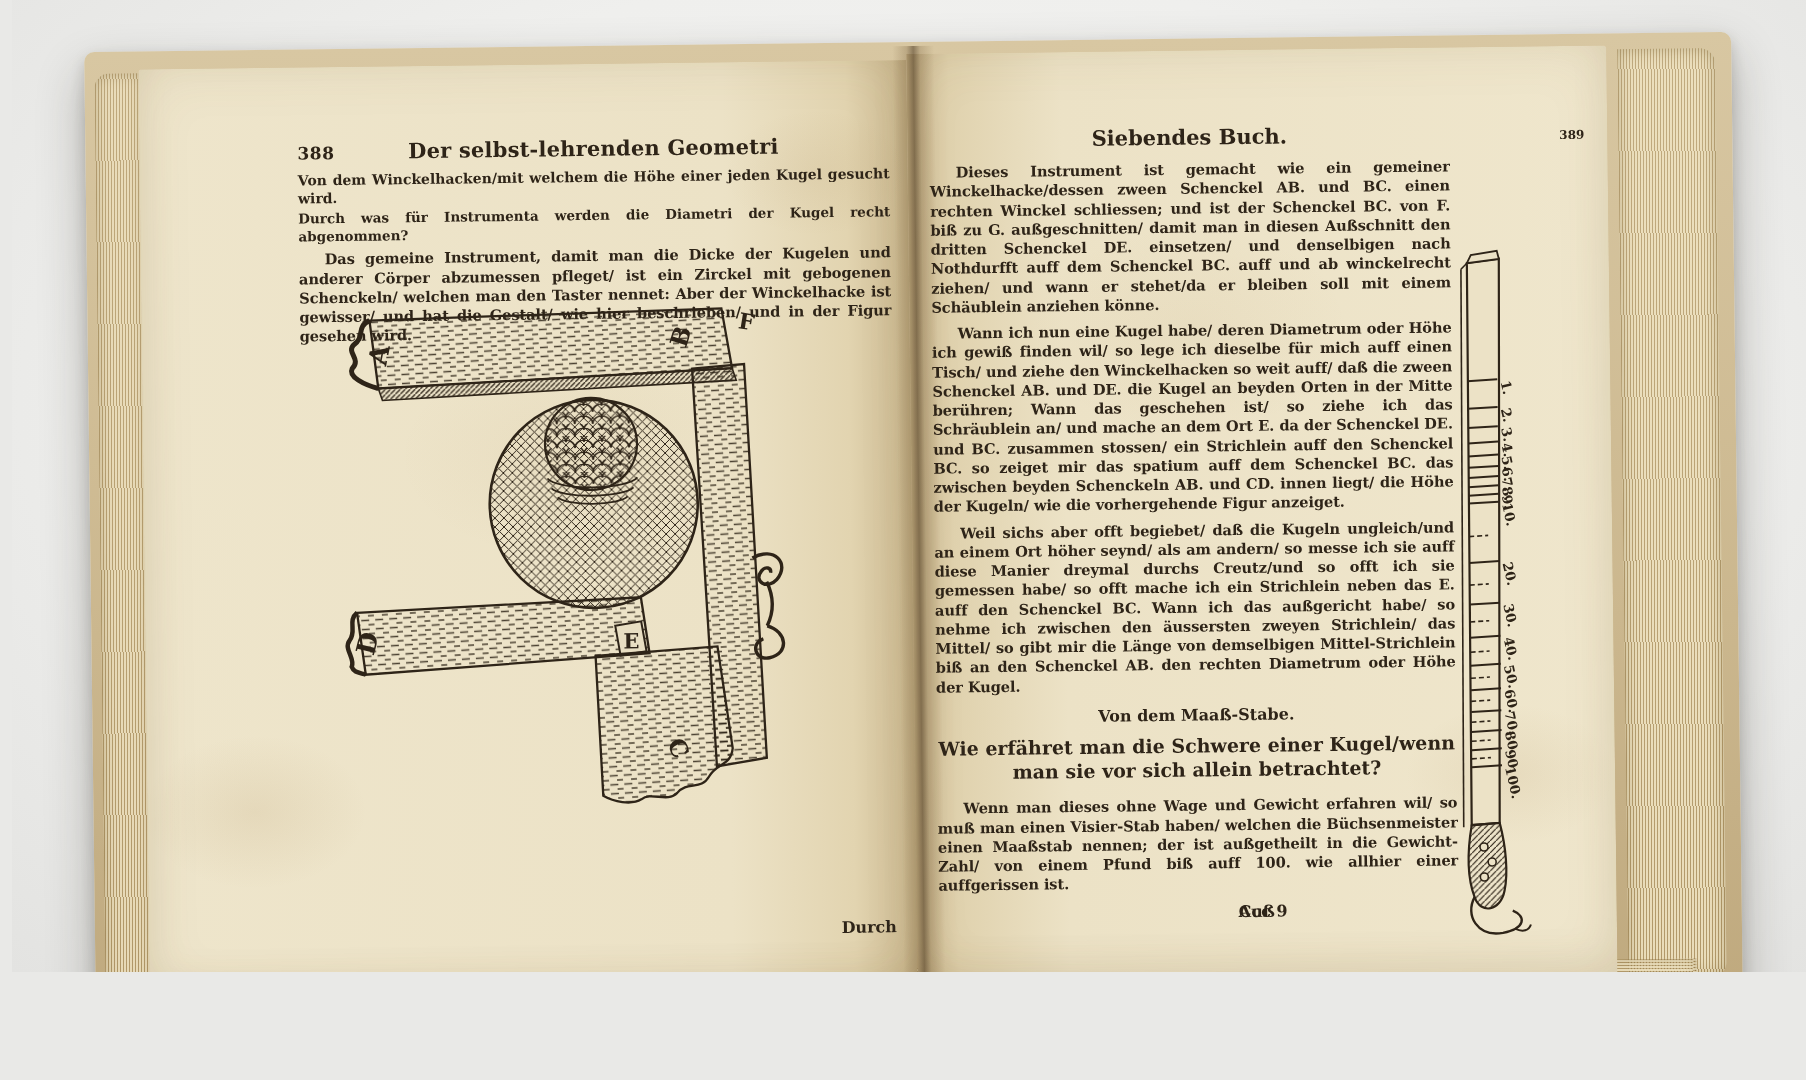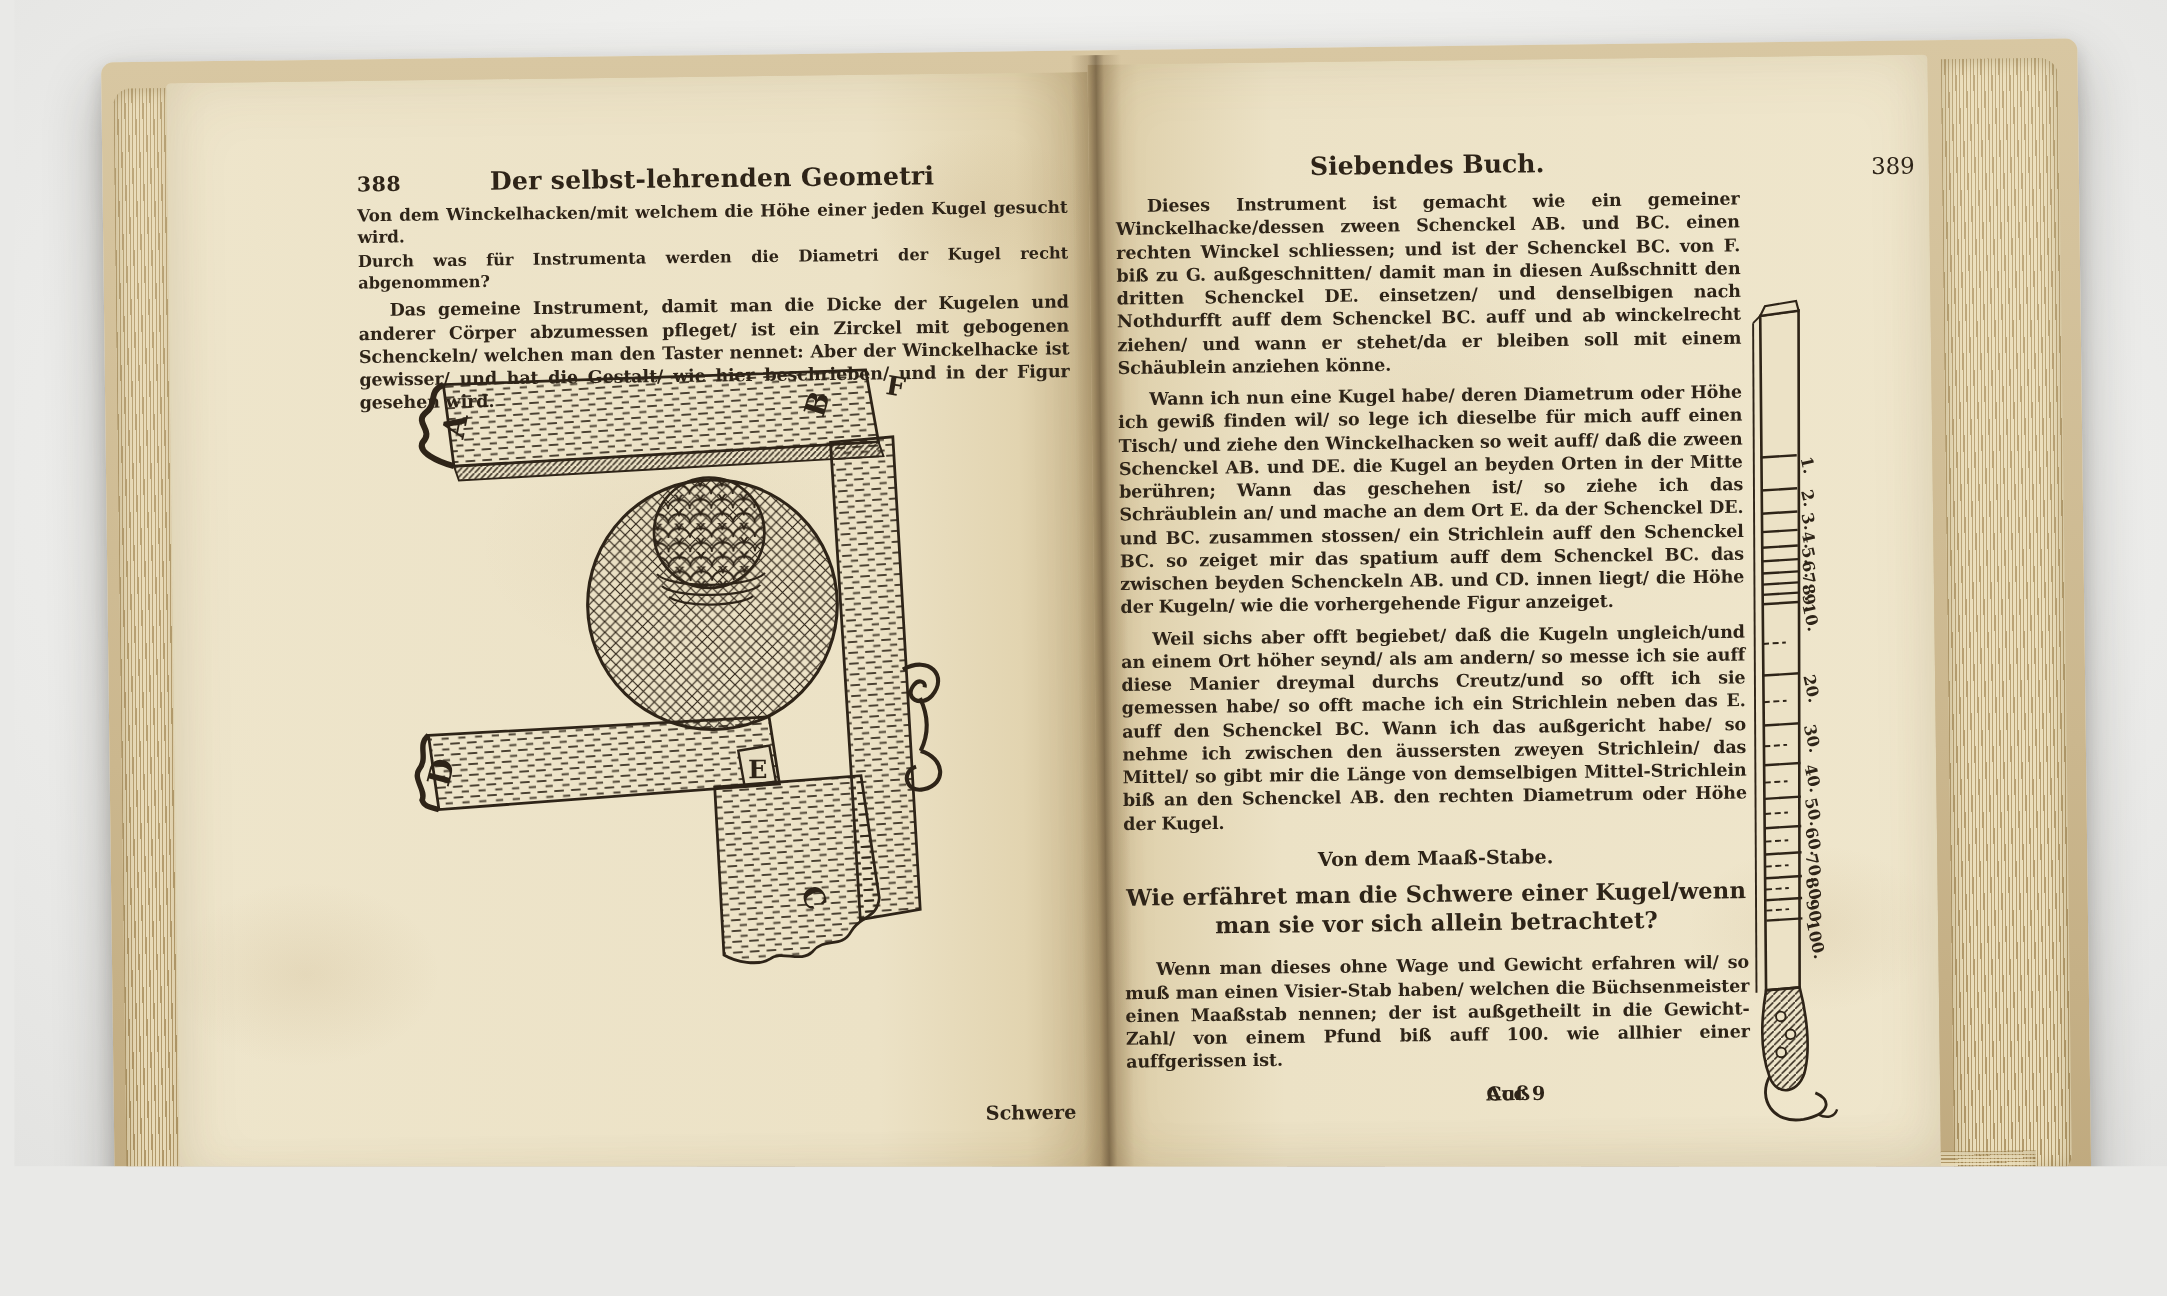--- a/index.html
+++ b/index.html
@@ -45,21 +45,21 @@
   .lp-intro{margin:0 0 3px;font-size:14px;font-weight:700;line-height:1.3;text-align:justify;}
   .lp-question{margin:0 0 4px;font-size:13.5px;font-weight:700;line-height:1.3;text-align:justify;}
   .par{margin:0 0 7px;font-size:14.6px;font-weight:700;line-height:1.32;text-align:justify;text-indent:26px;letter-spacing:-.1px;}
   .lp-figure{position:absolute;left:198px;top:228px;width:445px;height:548px;}
   .lp-figure svg{width:100%;height:100%;}
   .lp-figure text, .rp-ruler text{font-family:"DejaVu Serif","Liberation Serif",serif;font-weight:700;fill:#2e2418;}
   .catchword{position:absolute;font-size:16px;font-weight:700;color:#2e2418;}
   .lp-catchword{right:20px;bottom:54px;}
   
   .rp-text{position:absolute;left:22px;top:74px;width:520px;color:#2e2418;}
-  .rp-folio{position:absolute;left:652px;top:82px;font-size:19px;font-weight:400;color:#2e2418;}
+  .rp-folio{position:absolute;left:652px;top:82px;font-size:12px;font-weight:700;color:#2e2418;}
   .rp-title{text-align:center;font-size:21px;font-weight:700;margin:0 0 10px;}
   .section-heading{margin:12px 0 10px;text-align:center;font-size:16px;font-weight:700;}
   .question-heading{margin:0 0 14px;text-align:center;font-size:19px;font-weight:700;line-height:1.25;}
   .sig-row{display:flex;justify-content:space-between;padding-left:300px;margin-top:10px;font-size:16px;font-weight:700;}
   .rp-ruler{position:absolute;left:538px;top:200px;width:110px;height:706px;}
   .rp-ruler svg{width:100%;height:100%;}
 </style>
 </head>
 <body>
 
@@ -124,21 +124,21 @@
 
           <text x="46" y="72" font-size="26" transform="rotate(-78 46 72)">A</text>
           <text x="346" y="58" font-size="24" transform="rotate(-72 346 58)">B</text>
           <text x="398" y="38" font-size="22" transform="rotate(10 398 38)">F</text>
           <text x="30" y="362" font-size="26" transform="rotate(-75 30 362)">D</text>
           <text x="280" y="357" font-size="21">E</text>
           <text x="322" y="452" font-size="24" transform="rotate(66 322 452)">C</text>
         </svg>
       </div>
 
-      <div class="catchword lp-catchword">Schwere</div>
+      <div class="catchword lp-catchword">Durch</div>
     </div>
 
     <div class="page page-right">
       <div class="rp-folio">389</div>
       <div class="rp-text">
         <h2 class="rp-title">Siebendes Buch.</h2>
         <p class="par">Dieses Instrument ist gemacht wie ein gemeiner Winckelhacke/dessen zween Schenckel AB. und BC. einen rechten Winckel schliessen; und ist der Schenckel BC. von F. biß zu G. außgeschnitten/ damit man in diesen Außschnitt den dritten Schenckel DE. einsetzen/ und denselbigen nach Nothdurfft auff dem Schenckel BC. auff und ab winckelrecht ziehen/ und wann er stehet/da er bleiben soll mit einem Schäublein anziehen könne.</p>
         <p class="par">Wann ich nun eine Kugel habe/ deren Diametrum oder Höhe ich gewiß finden wil/ so lege ich dieselbe für mich auff einen Tisch/ und ziehe den Winckelhacken so weit auff/ daß die zween Schenckel AB. und DE. die Kugel an beyden Orten in der Mitte berühren; Wann das geschehen ist/ so ziehe ich das Schräublein an/ und mache an dem Ort E. da der Schenckel DE. und BC. zusammen stossen/ ein Strichlein auff den Schenckel BC. so zeiget mir das spatium auff dem Schenckel BC. das zwischen beyden Schenckeln AB. und CD. innen liegt/ die Höhe der Kugeln/ wie die vorhergehende Figur anzeiget.</p>
         <p class="par">Weil sichs aber offt begiebet/ daß die Kugeln ungleich/und an einem Ort höher seynd/ als am andern/ so messe ich sie auff diese Manier dreymal durchs Creutz/und so offt ich sie gemessen habe/ so offt mache ich ein Strichlein neben das E. auff den Schenckel BC. Wann ich das außgericht habe/ so nehme ich zwischen den äussersten zweyen Strichlein/ das Mittel/ so gibt mir die Länge von demselbigen Mittel-Strichlein biß an den Schenckel AB. den rechten Diametrum oder Höhe der Kugel.</p>
         <h3 class="section-heading">Von dem Maaß-Stabe.</h3>

